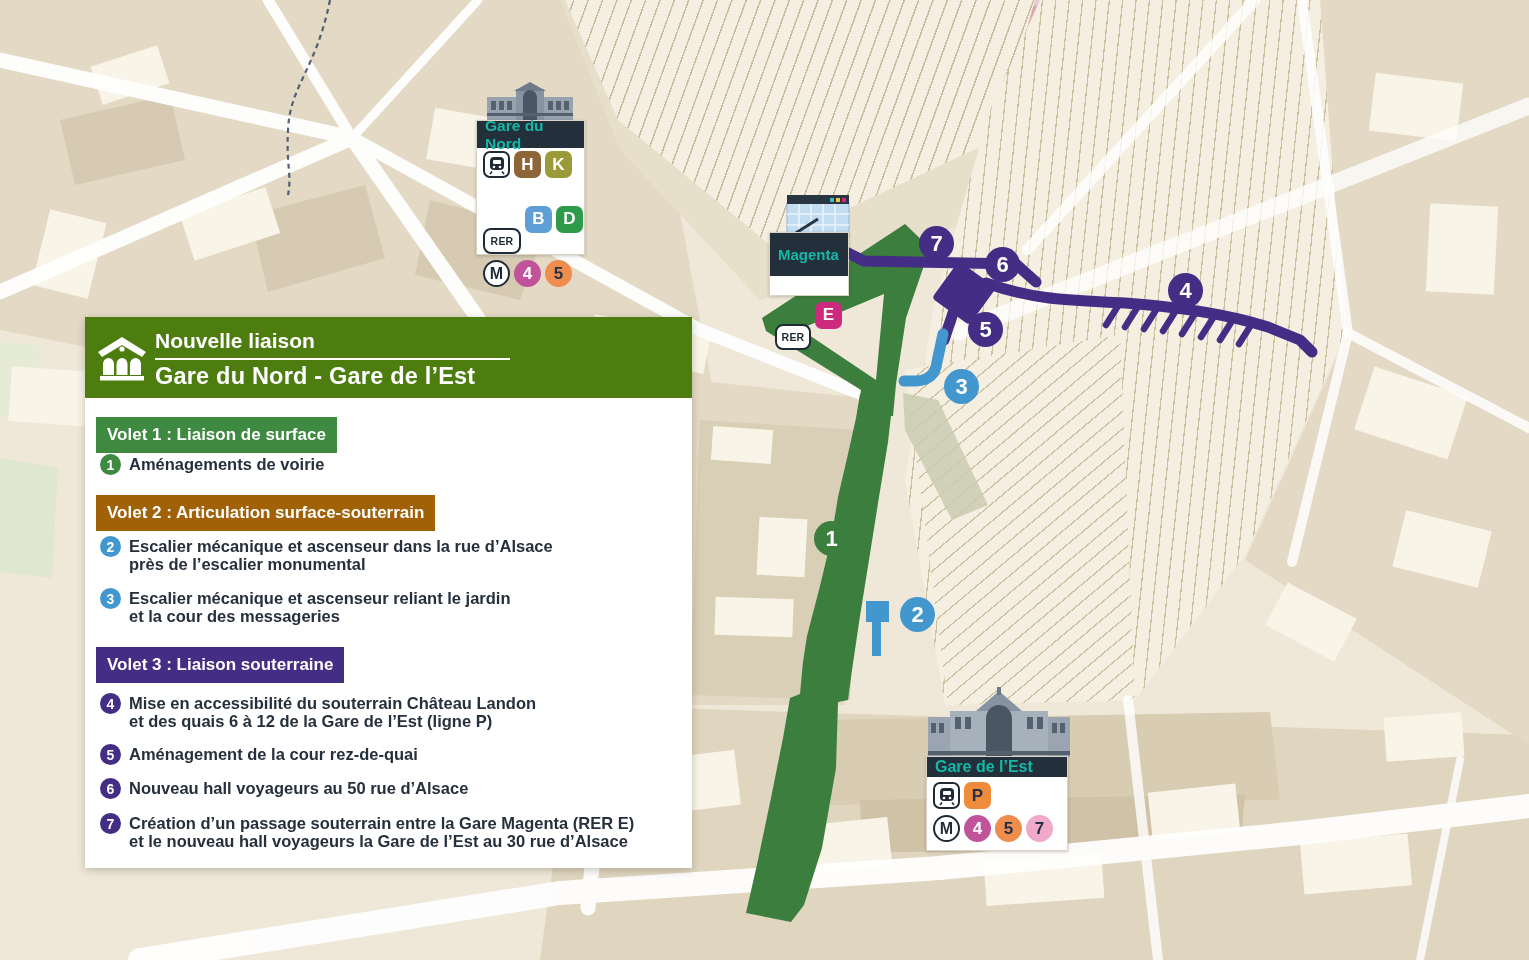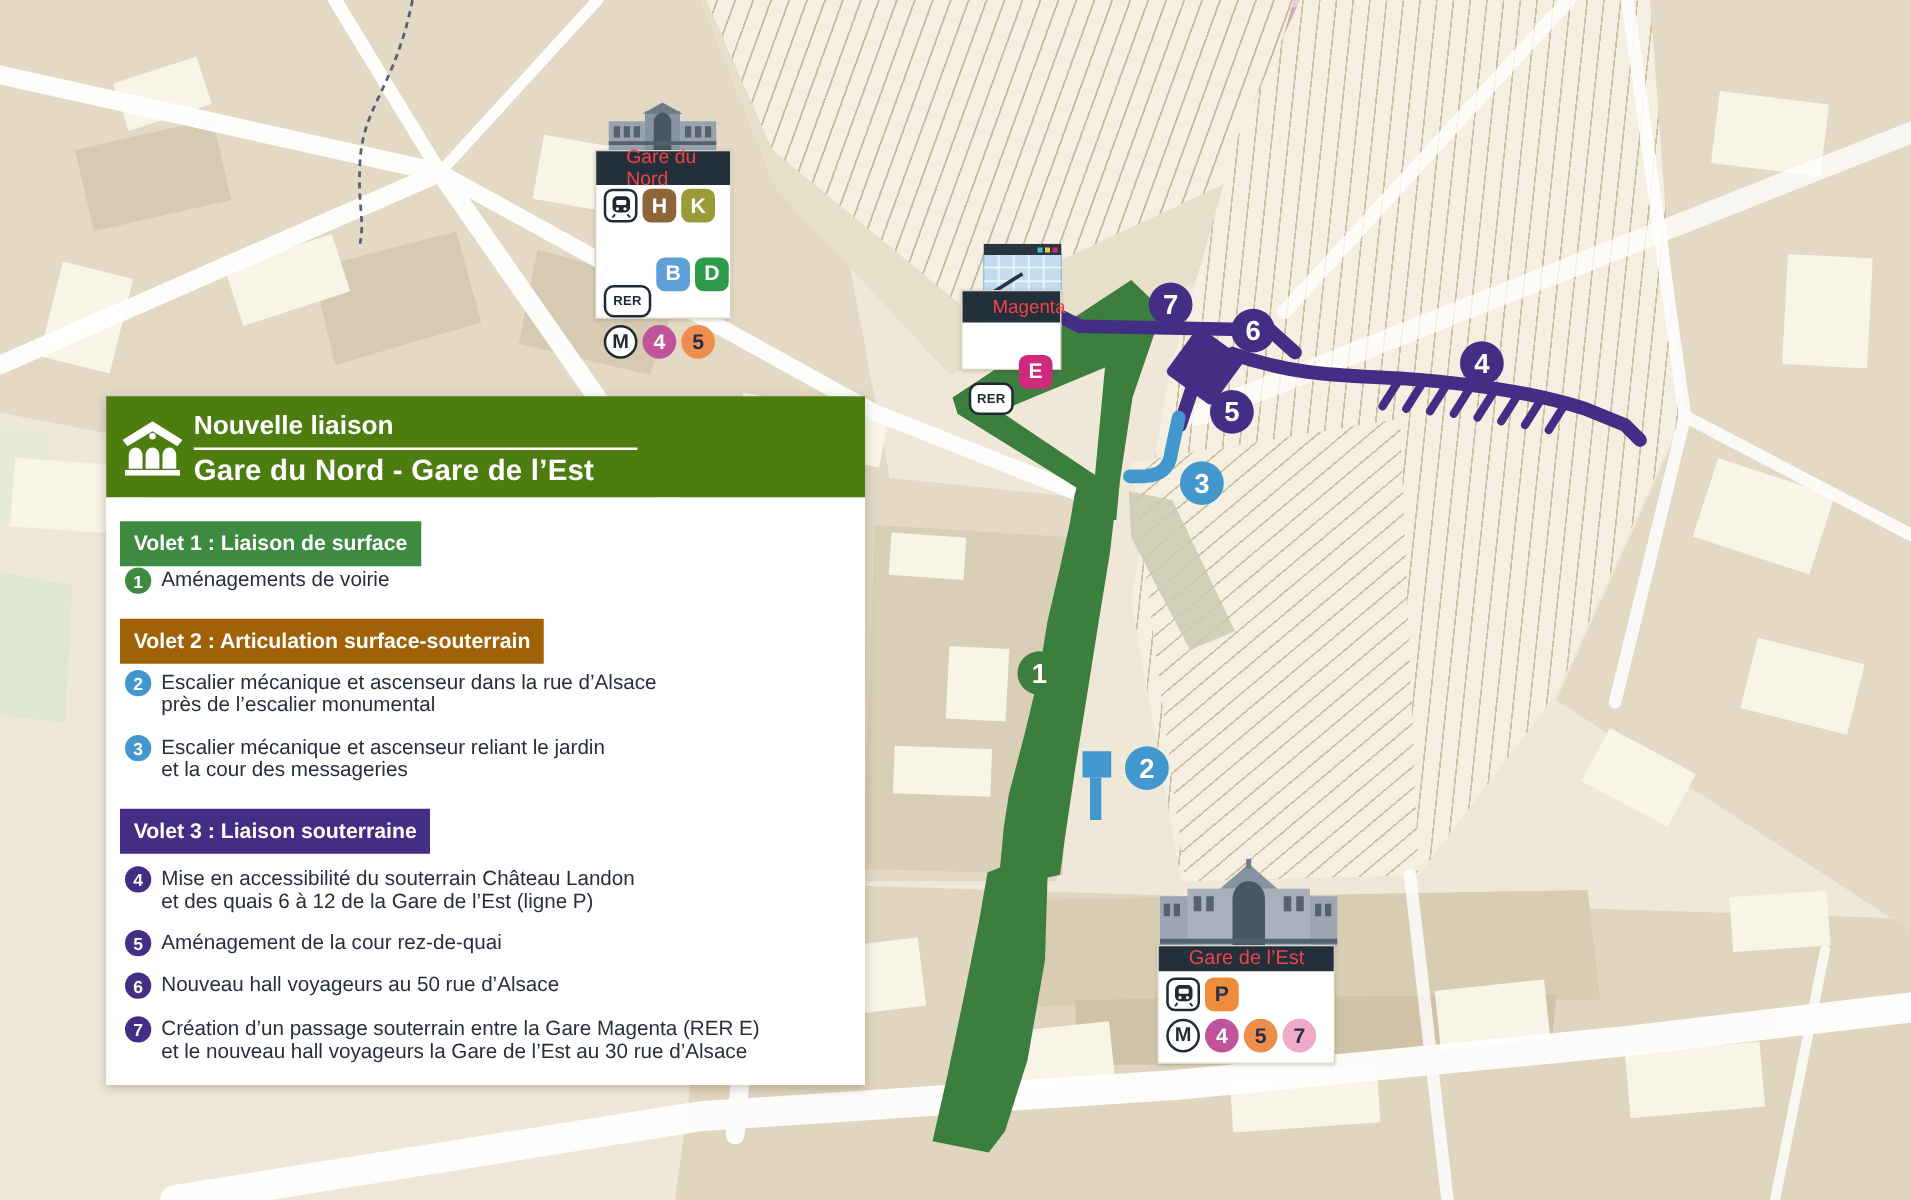--- a/index.html
+++ b/index.html
@@ -10,22 +10,22 @@
   svg{display:block;}
 
   
   .marker{position:absolute;width:35px;height:35px;border-radius:50%;
           display:flex;align-items:center;justify-content:center;
           color:#fff;font-weight:700;font-size:22px;line-height:1;}
 
   
   .stn-card{position:absolute;background:#fff;border:1px solid #D9D4C6;
             box-shadow:0 1px 3px rgba(60,50,30,.25);}
-  .stn-label{background:#232F3B;color:#ef4444;font-weight:400;
-             display:flex;align-items:center;padding-left:24px;}
+  .stn-label{background:#232F3B;color:#14b8a6;font-weight:700;
+             display:flex;align-items:center;padding-left:8px;}
   .chip-row{display:flex;align-items:center;gap:4px;padding:3px 6px;}
   .chip{display:flex;align-items:center;justify-content:center;
         font-weight:700;flex:0 0 auto;}
   .chip.sq{width:27px;height:27px;border-radius:7px;font-size:17px;}
   .chip.cir{width:27px;height:27px;border-radius:50%;font-size:17px;}
   .chip.outline-rer{width:38px;height:26px;border:2.5px solid #1E2A36;border-radius:8px;
         color:#1E2A36;font-size:10.5px;letter-spacing:.2px;background:#fff;margin-top:44px;}
   .chip.outline-m{width:27px;height:27px;border:2.5px solid #1E2A36;border-radius:50%;
         color:#1E2A36;font-size:16px;background:#fff;}
   .chip.train{width:27px;height:27px;border:2.5px solid #1E2A36;border-radius:7px;
@@ -37,21 +37,21 @@
   #panel-header{position:absolute;left:0;top:0;width:100%;height:81px;background:#4d7c0f;color:#fff;}
   #panel-body{position:absolute;left:0;top:81px;width:100%;height:470px;background:#fff;}
   .ph-line1{position:absolute;left:70px;top:12px;font-size:21px;font-weight:700;}
   .ph-div{position:absolute;left:70px;top:41px;width:355px;height:1.5px;background:#fff;}
   .ph-line2{position:absolute;left:70px;top:46px;font-size:23.5px;font-weight:700;letter-spacing:.2px;}
   .volet{position:absolute;left:11px;height:36px;display:inline-flex;align-items:center;
          padding:0 11px;color:#fff;font-weight:700;font-size:17px;white-space:nowrap;}
   .litem{position:absolute;left:15px;display:flex;align-items:flex-start;}
   .lnum{width:21px;height:21px;border-radius:50%;color:#fff;font-weight:700;font-size:14px;
         display:flex;align-items:center;justify-content:center;flex:0 0 auto;margin-top:-1px;}
-  .ltext{margin-left:8px;font-size:16.5px;line-height:18px;font-weight:400;color:#25303C;white-space:nowrap;}
+  .ltext{margin-left:8px;font-size:16.5px;line-height:18px;font-weight:700;color:#25303C;white-space:nowrap;}
 </style>
 </head>
 <body>
 
 <div id="stage">
 
   <svg class="abs" style="left:0;top:0" width="1529" height="960" viewBox="0 0 1529 960">
     <rect width="1529" height="960" fill="#EFE8D9"></rect>
 
     <polygon points="0,0 640,0 715,400 560,440 0,330" fill="#E3D9C4"></polygon>
@@ -232,21 +232,21 @@
     <g stroke="#EAF4FB" stroke-width="1.5">
       <path d="M1,19 H63 M1,30 H63 M13,8 V42 M25,8 V42 M37,8 V42 M49,8 V42"></path>
     </g>
     <path d="M5,41 L32,24" stroke="#2A3542" stroke-width="3" fill="none"></path>
     <rect x="1" y="0" width="62" height="9" fill="#2A3542"></rect>
     <rect x="44" y="3" width="4" height="4" fill="#3AC0C9"></rect>
       <rect x="50" y="3" width="4" height="4" fill="#F0C83C"></rect>
       <rect x="56" y="3" width="4" height="4" fill="#CE2A7D"></rect>
   </svg>
   <div class="stn-card" style="left:769px;top:232px;width:80px;height:64px">
-    <div class="stn-label" style="height:25px;font-size:15px">Magenta</div>
+    <div class="stn-label" style="height:43px;font-size:15px">Magenta</div>
     <div class="chip-row" style="padding:4px 5px">
       <span class="chip outline-rer" style="width:36px">RER</span>
       <span class="chip sq" style="background: rgb(206, 42, 125); color: rgb(255, 255, 255);">E</span>
     </div>
   </div>
 
   <svg class="abs" width="142" height="70" viewBox="0 0 142 70" style="left:928px;top:687px">
     <rect x="0" y="30" width="24" height="40" fill="#9AA5B1"></rect>
     <rect x="118" y="30" width="24" height="40" fill="#9AA5B1"></rect>
     <rect x="22" y="24" width="98" height="46" fill="#A7B1BC"></rect>

